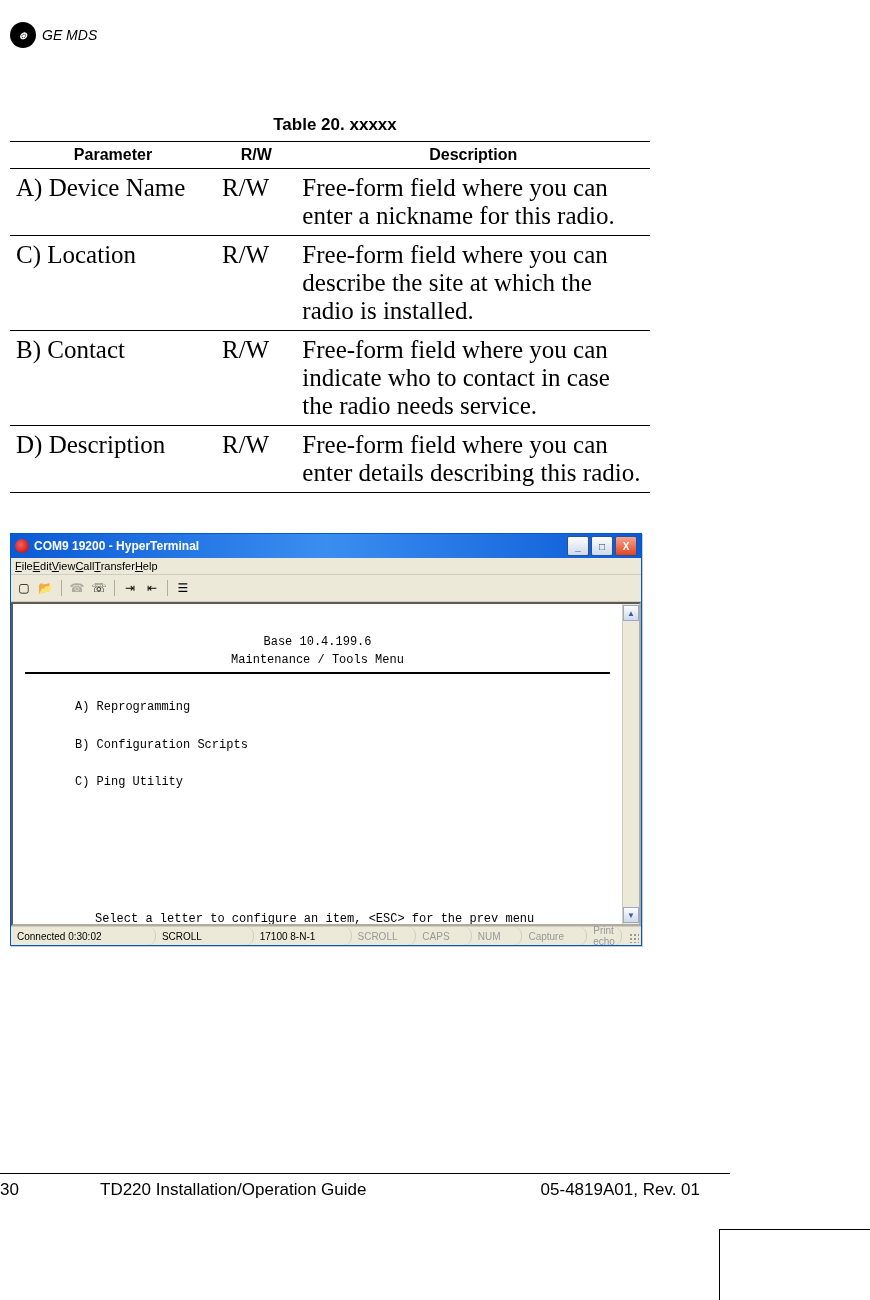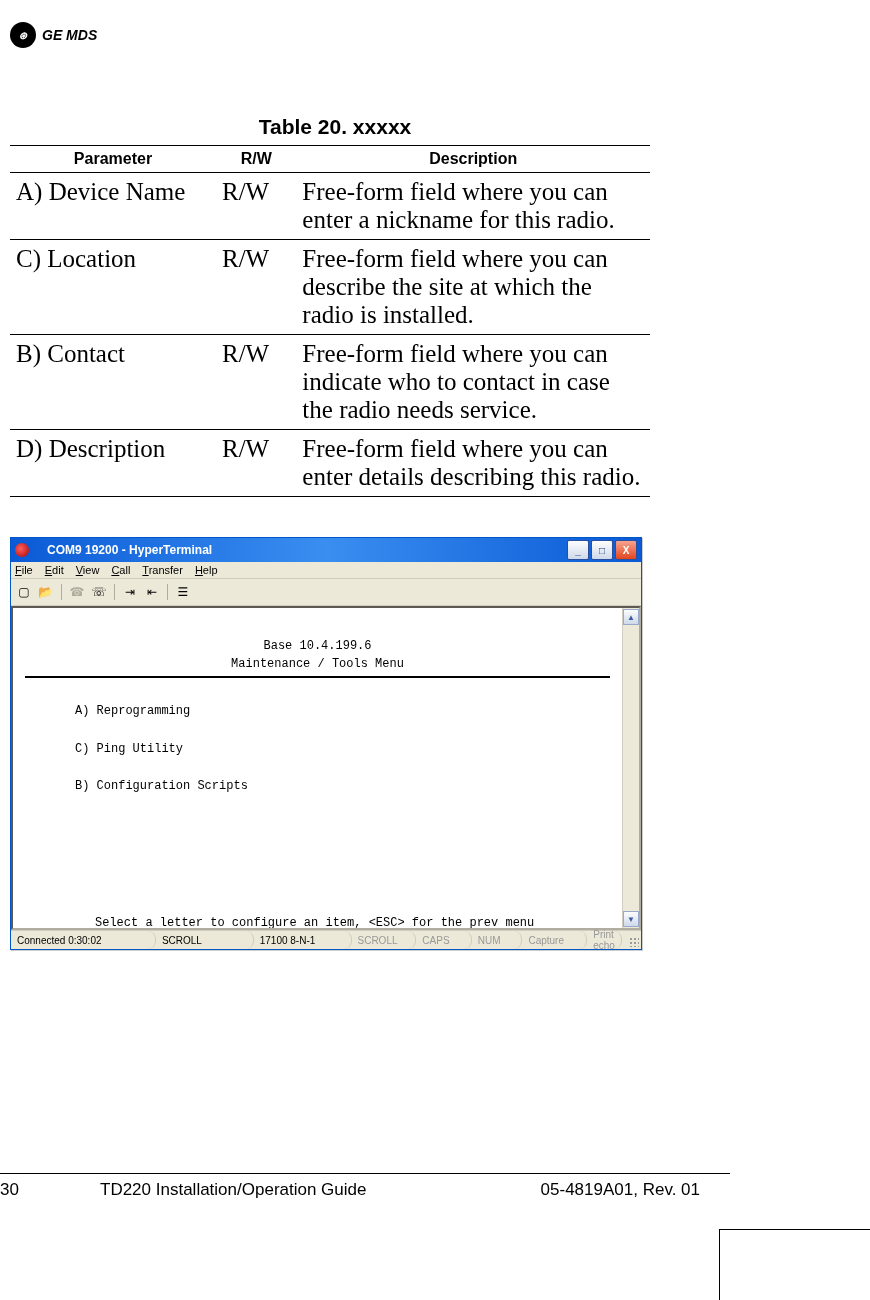--- a/index.html
+++ b/index.html
@@ -33,31 +33,31 @@
     color: #fff;
     display: flex;
     align-items: center;
     justify-content: center;
     font-size: 10px;
     font-weight: bold;
     font-style: italic;
   }
   .ge-text {
     font-size: 14px;
-    font-weight: bold;
+    font-weight: normal;
     font-style: italic;
     color: #000;
   }
   .content {
     margin-left: 10px;
     padding-top: 90px;
   }
   .table-title {
     font-weight: bold;
-    font-size: 21px;
+    font-size: 17px;
     text-align: center;
     margin: 0 0 6px 0;
     padding-left: 200px;
     width: 250px;
   }
   .param-table {
     width: 640px;
     border-collapse: collapse;
     font-size: 18px;
   }
@@ -96,21 +96,21 @@
     color: #fff;
     display: flex;
     align-items: center;
     justify-content: space-between;
     padding: 2px 4px;
     height: 20px;
   }
   .ht-titlebar-left {
     display: flex;
     align-items: center;
-    gap: 18px;
+    gap: 5px;
     font-weight: bold;
     font-size: 12px;
   }
   .ht-app-icon {
     width: 14px;
     height: 14px;
     background: radial-gradient(circle at 40% 40%, #ff6060, #b00000);
     border-radius: 50%;
   }
   .ht-win-controls {
@@ -131,21 +131,20 @@
     font-weight: bold;
   }
   .ht-win-btn.close {
     background: linear-gradient(to bottom, #f6a490, #e2451f);
     color: #fff;
   }
   .ht-menubar {
     background: #ece9d8;
     padding: 2px 4px;
     display: flex;
-    gap: 12px;
     border-bottom: 1px solid #d0ccc0;
   }
   .ht-menuitem {
     font-size: 11px;
     color: #000;
   }
   .ht-menuitem .ul { text-decoration: underline; }
   .ht-toolbar {
     background: #ece9d8;
     padding: 2px 4px;
@@ -357,22 +356,22 @@
         <div class="tb-btn">⇥</div>
         <div class="tb-btn">⇤</div>
         <div class="tb-sep"></div>
         <div class="tb-btn">☰</div>
       </div>
 
       <div class="ht-body">
         <div class="ht-terminal">
 <span class="term-center">Base 10.4.199.6</span><span class="term-center">Maintenance / Tools Menu</span><hr class="ht-rule">
 <span class="term-indent">A) Reprogramming</span>
+<span class="term-indent">B) Configuration Scripts</span>
 <span class="term-indent">C) Ping Utility</span>
-<span class="term-indent">B) Configuration Scripts</span>
 <span class="term-prompt">Select a letter to configure an item, &lt;ESC&gt; for the prev menu</span>
         </div>
         <div class="ht-scrollbar">
           <div class="sb-btn">▲</div>
           <div class="sb-btn">▼</div>
         </div>
       </div>
 
       <div class="ht-statusbar">
         <div class="sb-cell" style="width:140px">Connected 0:30:02</div>

